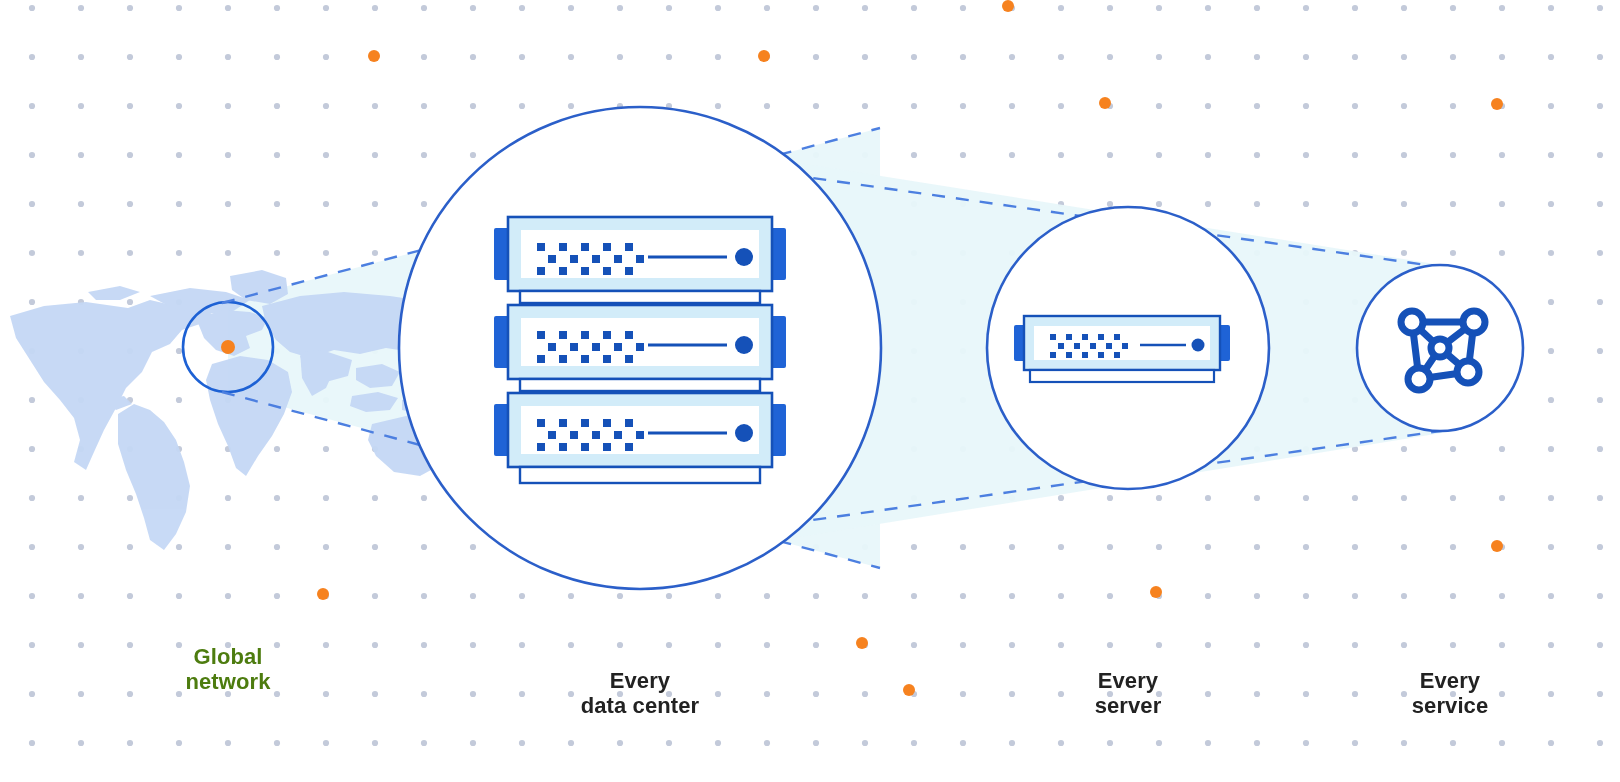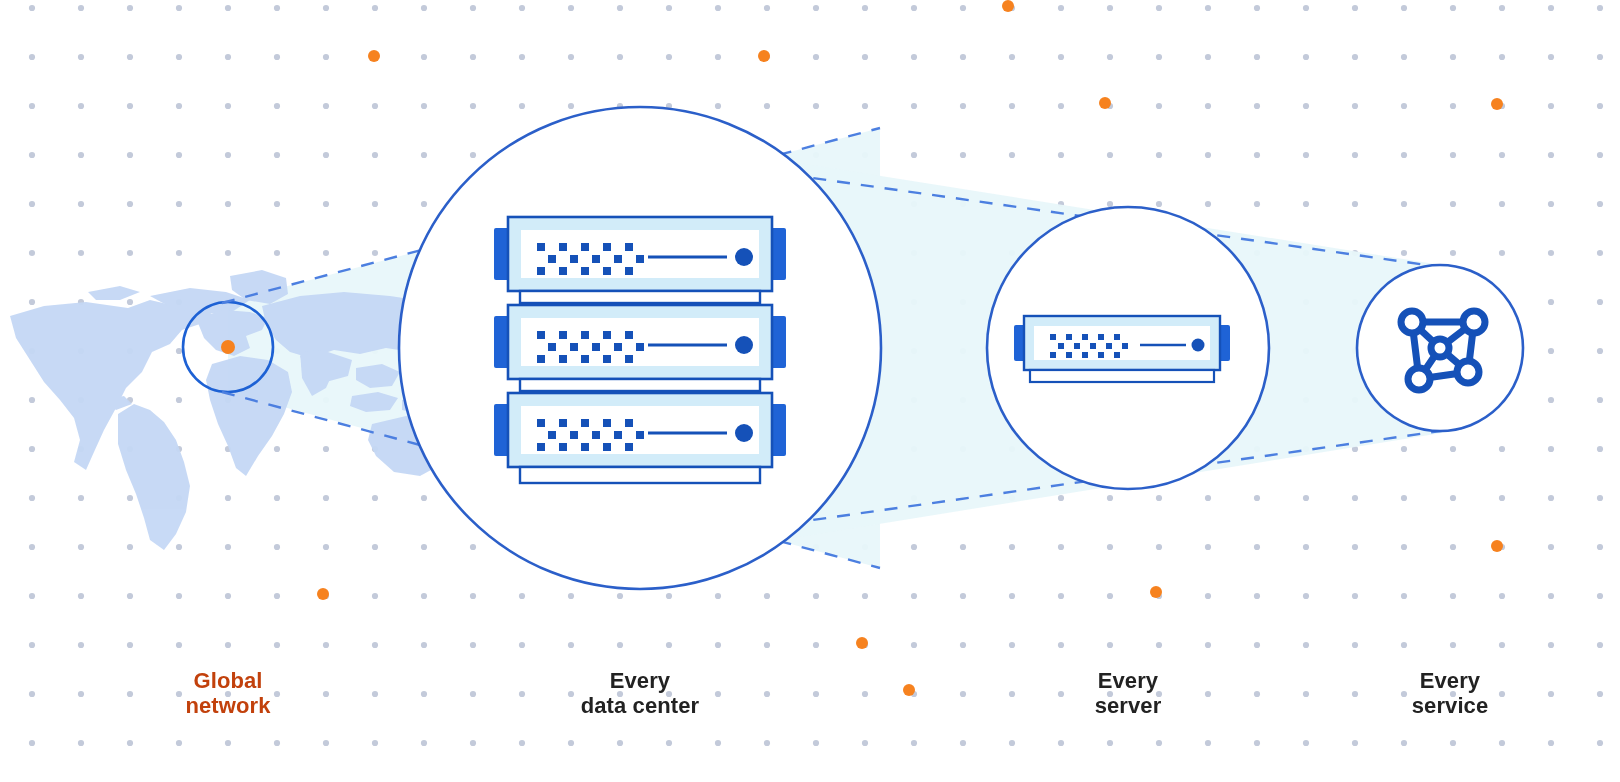--- a/index.html
+++ b/index.html
@@ -819,21 +819,21 @@
     </g>
     <g>
       <circle cx="1412" cy="322" r="11" fill="#ffffff" stroke="#1551b8" stroke-width="7"></circle>
       <circle cx="1474" cy="322" r="11" fill="#ffffff" stroke="#1551b8" stroke-width="7"></circle>
       <circle cx="1440" cy="348" r="9" fill="#ffffff" stroke="#1551b8" stroke-width="7"></circle>
       <circle cx="1419" cy="379" r="11" fill="#ffffff" stroke="#1551b8" stroke-width="7"></circle>
       <circle cx="1468" cy="372" r="11" fill="#ffffff" stroke="#1551b8" stroke-width="7"></circle>
     </g>
   </svg>
 
-  <div class="lbl" id="lbl-0" style="color: #c2410c; left: 68px; top: 668px; width: 320px;">Global
+  <div class="lbl" id="lbl-0" style="color: #4d7c0f; left: 68px; top: 644px; width: 320px;">Global
 network</div>
   <div class="lbl" id="lbl-1" style="color: rgb(34, 34, 34); left: 480px; top: 668px; width: 320px;">Every
 data center</div>
   <div class="lbl" id="lbl-2" style="color: rgb(34, 34, 34); left: 968px; top: 668px; width: 320px;">Every
 server</div>
   <div class="lbl" id="lbl-3" style="color: rgb(34, 34, 34); left: 1290px; top: 668px; width: 320px;">Every
 service</div>
 
 </div>
 

